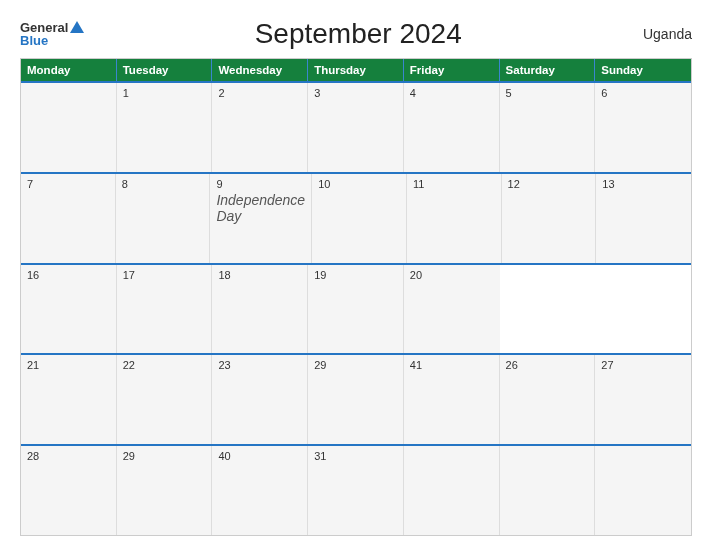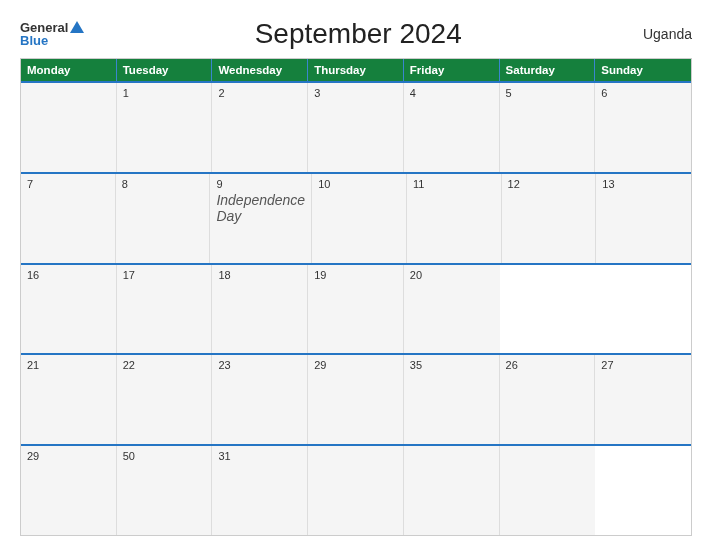--- a/index.html
+++ b/index.html
@@ -226,35 +226,38 @@
           <div class="cal-cell">
             <span class="day-num">22</span>
           </div>
           <div class="cal-cell">
             <span class="day-num">23</span>
           </div>
           <div class="cal-cell">
             <span class="day-num">29</span>
           </div>
           <div class="cal-cell">
-            <span class="day-num">35</span>
+            <span class="day-num">41</span>
           </div>
           <div class="cal-cell">
             <span class="day-num">26</span>
           </div>
           <div class="cal-cell">
             <span class="day-num">27</span>
           </div>
         </div>
         <div class="cal-week">
           <div class="cal-cell">
+            <span class="day-num">28</span>
+          </div>
+          <div class="cal-cell">
             <span class="day-num">29</span>
           </div>
           <div class="cal-cell">
-            <span class="day-num">50</span>
+            <span class="day-num">40</span>
           </div>
           <div class="cal-cell">
             <span class="day-num">31</span>
           </div>
           <div class="cal-cell empty"></div>
           <div class="cal-cell empty"></div>
           <div class="cal-cell empty"></div>
         </div>
       </div>
   </div>

